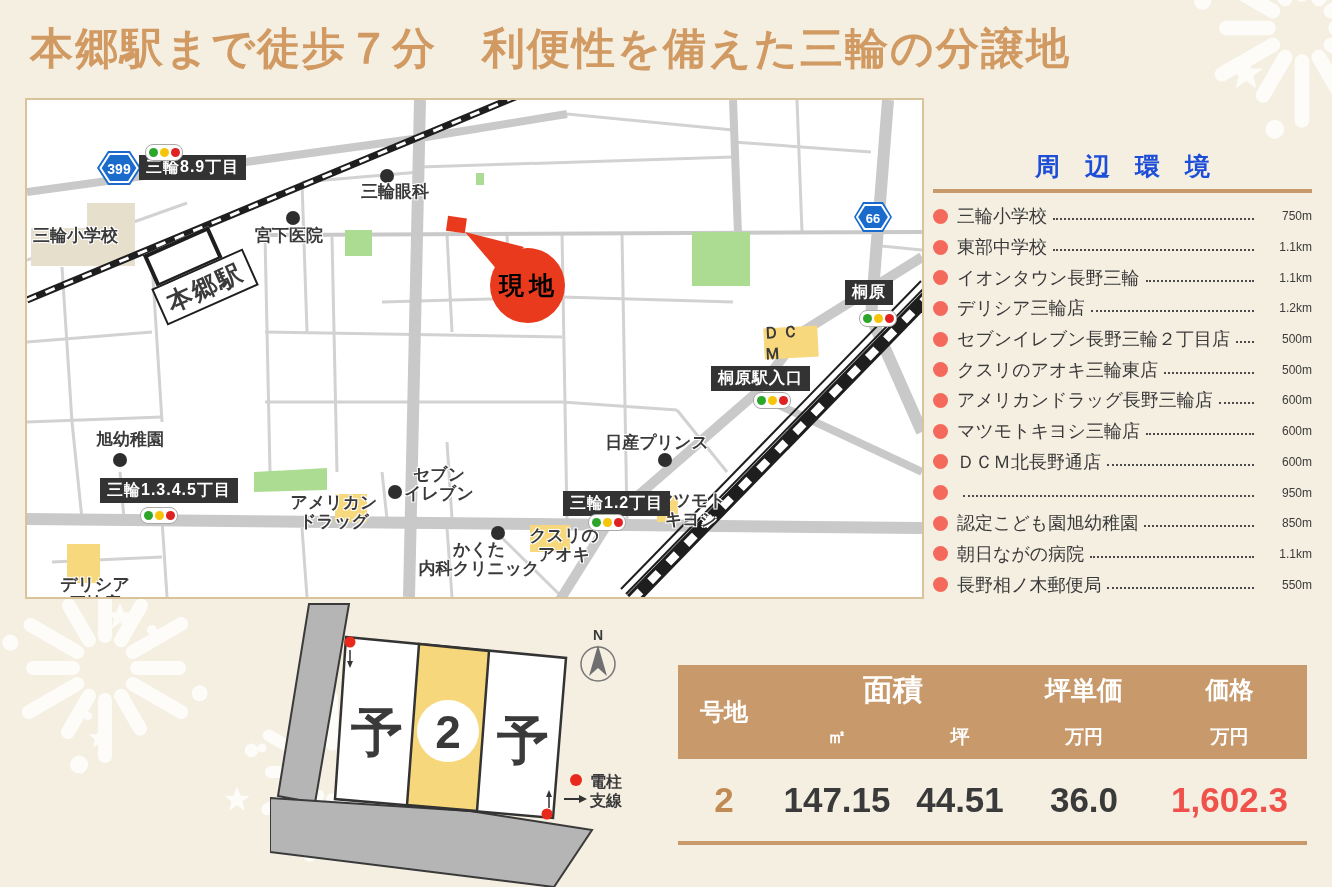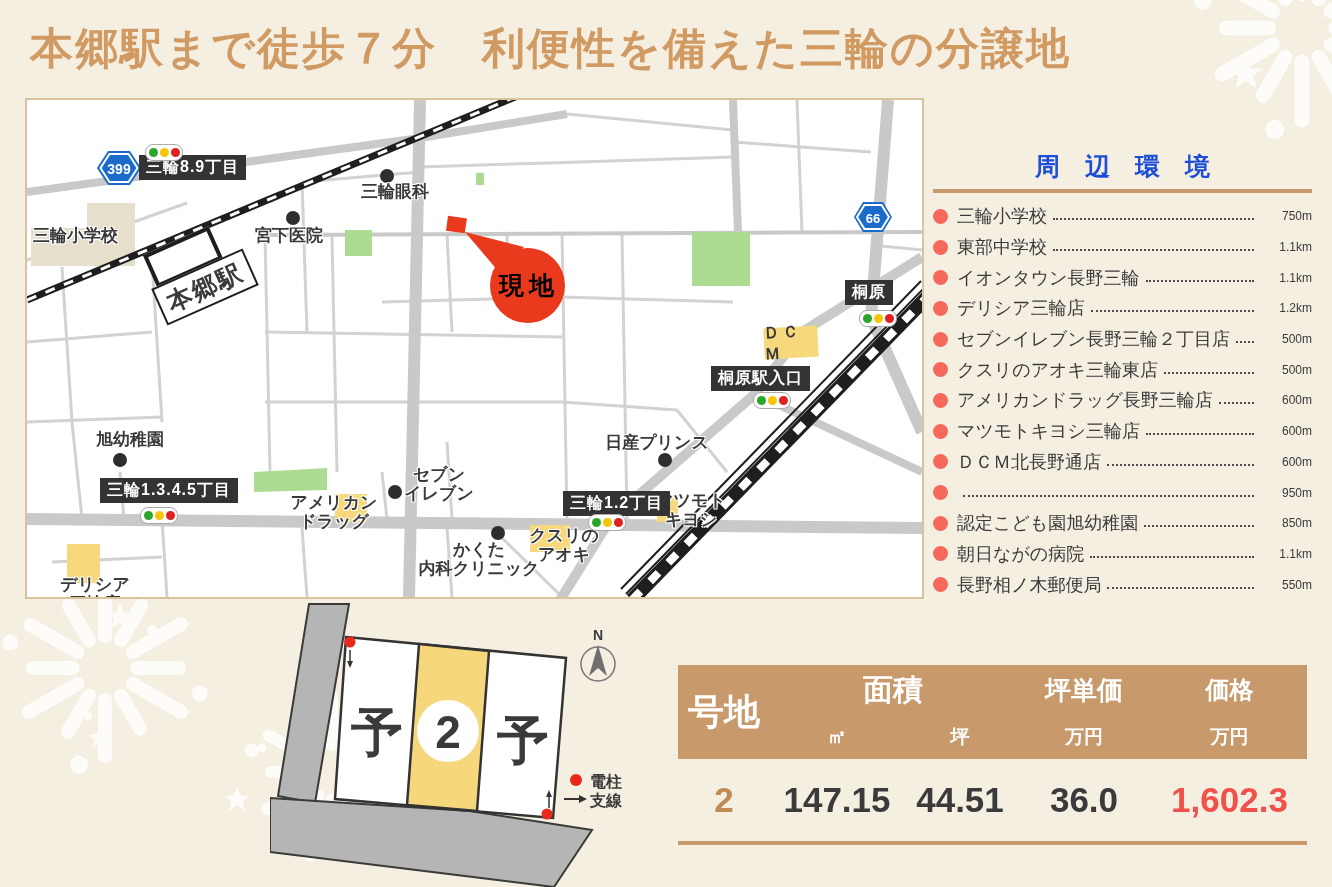--- a/index.html
+++ b/index.html
@@ -50,21 +50,21 @@
   .fdist{min-width:52px;text-align:right;font-size:12px;white-space:nowrap;}
 
   
   .lotplan{position:absolute;left:270px;top:598px;width:400px;height:289px;z-index:1;}
 
   
   .ptable{position:absolute;left:678px;top:665px;width:629px;z-index:1;}
   .pt-header{display:grid;grid-template-columns:92px 134px 112px 136px 155px;
      grid-template-rows:50px 44px;background:#c7996b;color:#fff;font-weight:bold;}
   .pt-header>div{display:flex;align-items:center;justify-content:center;}
-  .c-lot{grid-row:1/3;grid-column:1;font-size:36px;}
+  .c-lot{grid-row:1/3;grid-column:1;font-size:24px;}
   .c-area{grid-row:1;grid-column:2/4;font-size:30px;}
   .c-unit{grid-row:1;grid-column:4;font-size:26px;}
   .c-price{grid-row:1;grid-column:5;font-size:24px;}
   .sub{font-size:19px;}
   .s-sqm{grid-row:2;grid-column:2;}
   .s-tsubo{grid-row:2;grid-column:3;}
   .s-unit{grid-row:2;grid-column:4;}
   .s-price{grid-row:2;grid-column:5;}
   .pt-values{display:grid;grid-template-columns:92px 134px 112px 136px 155px;height:82px;
      align-items:center;font-size:35px;font-weight:bold;color:#3a3a3a;text-align:center;}

